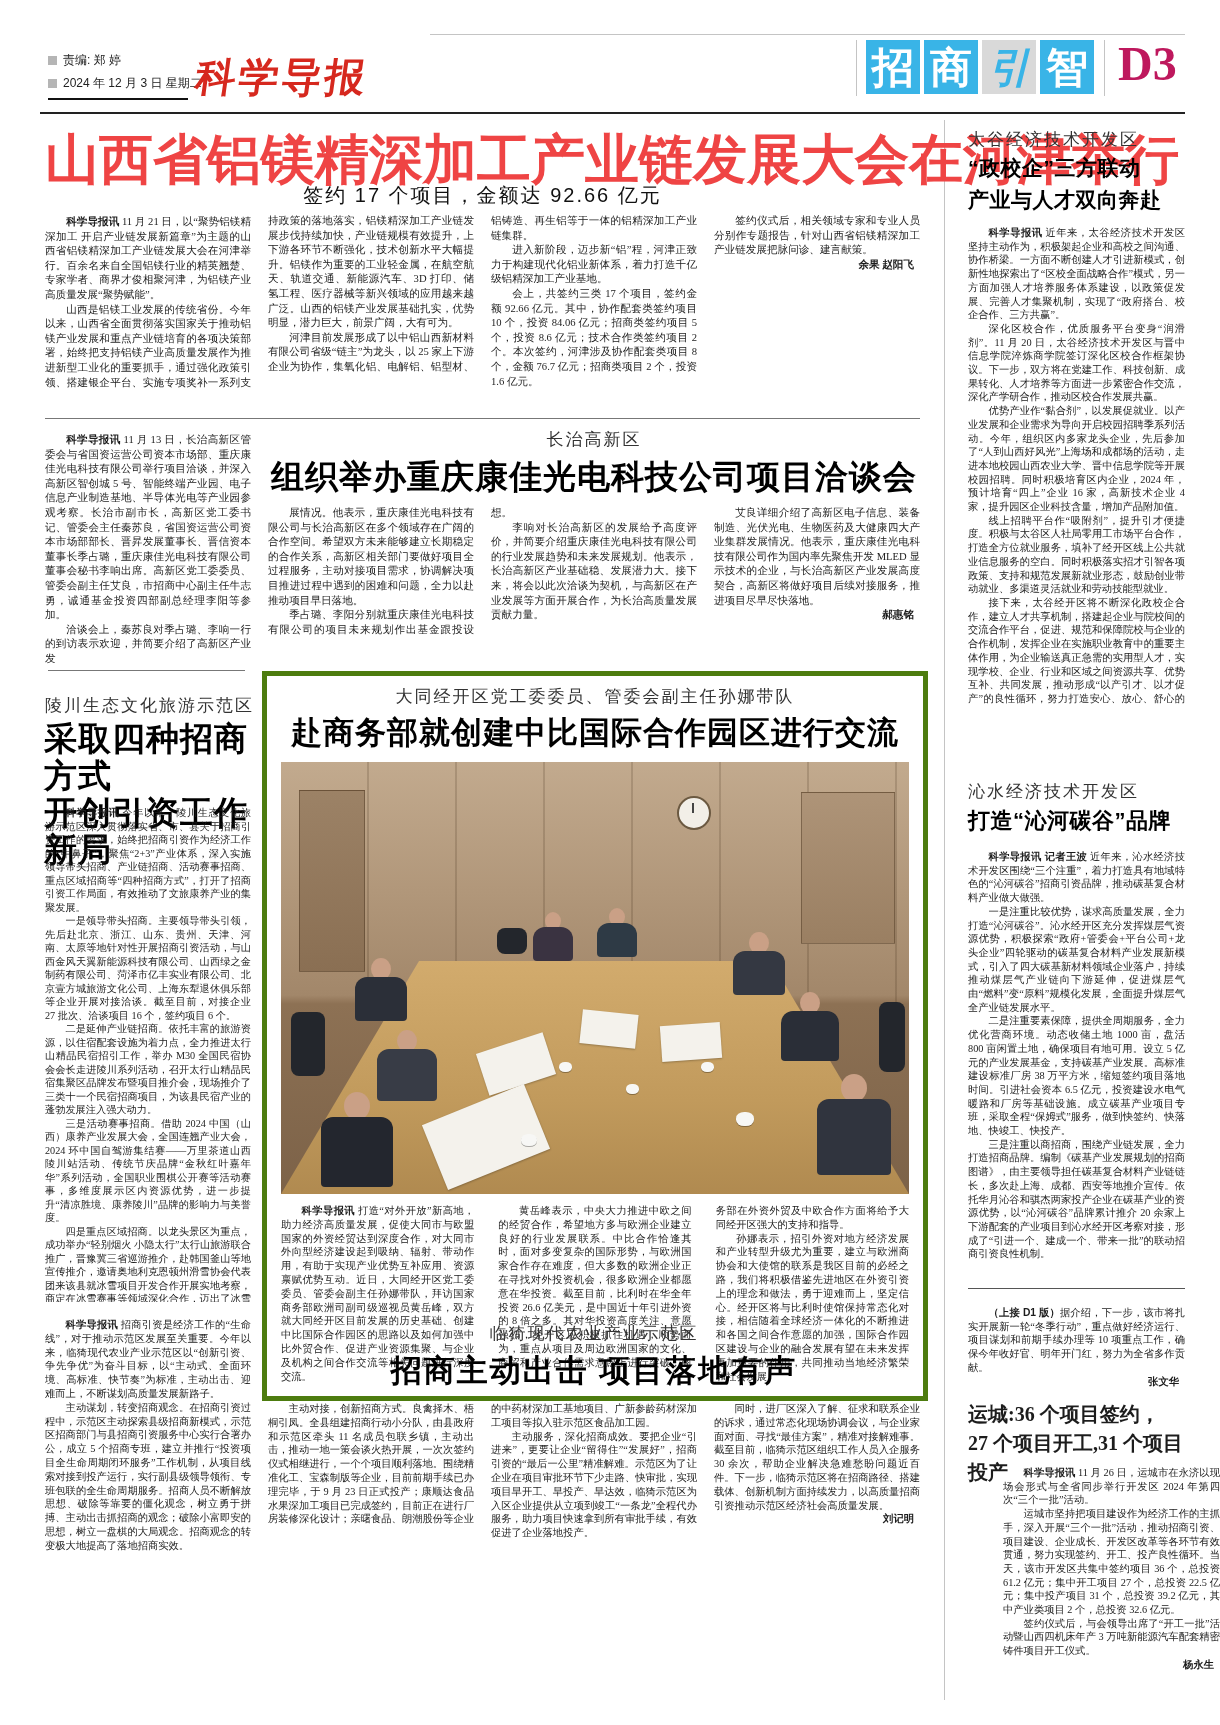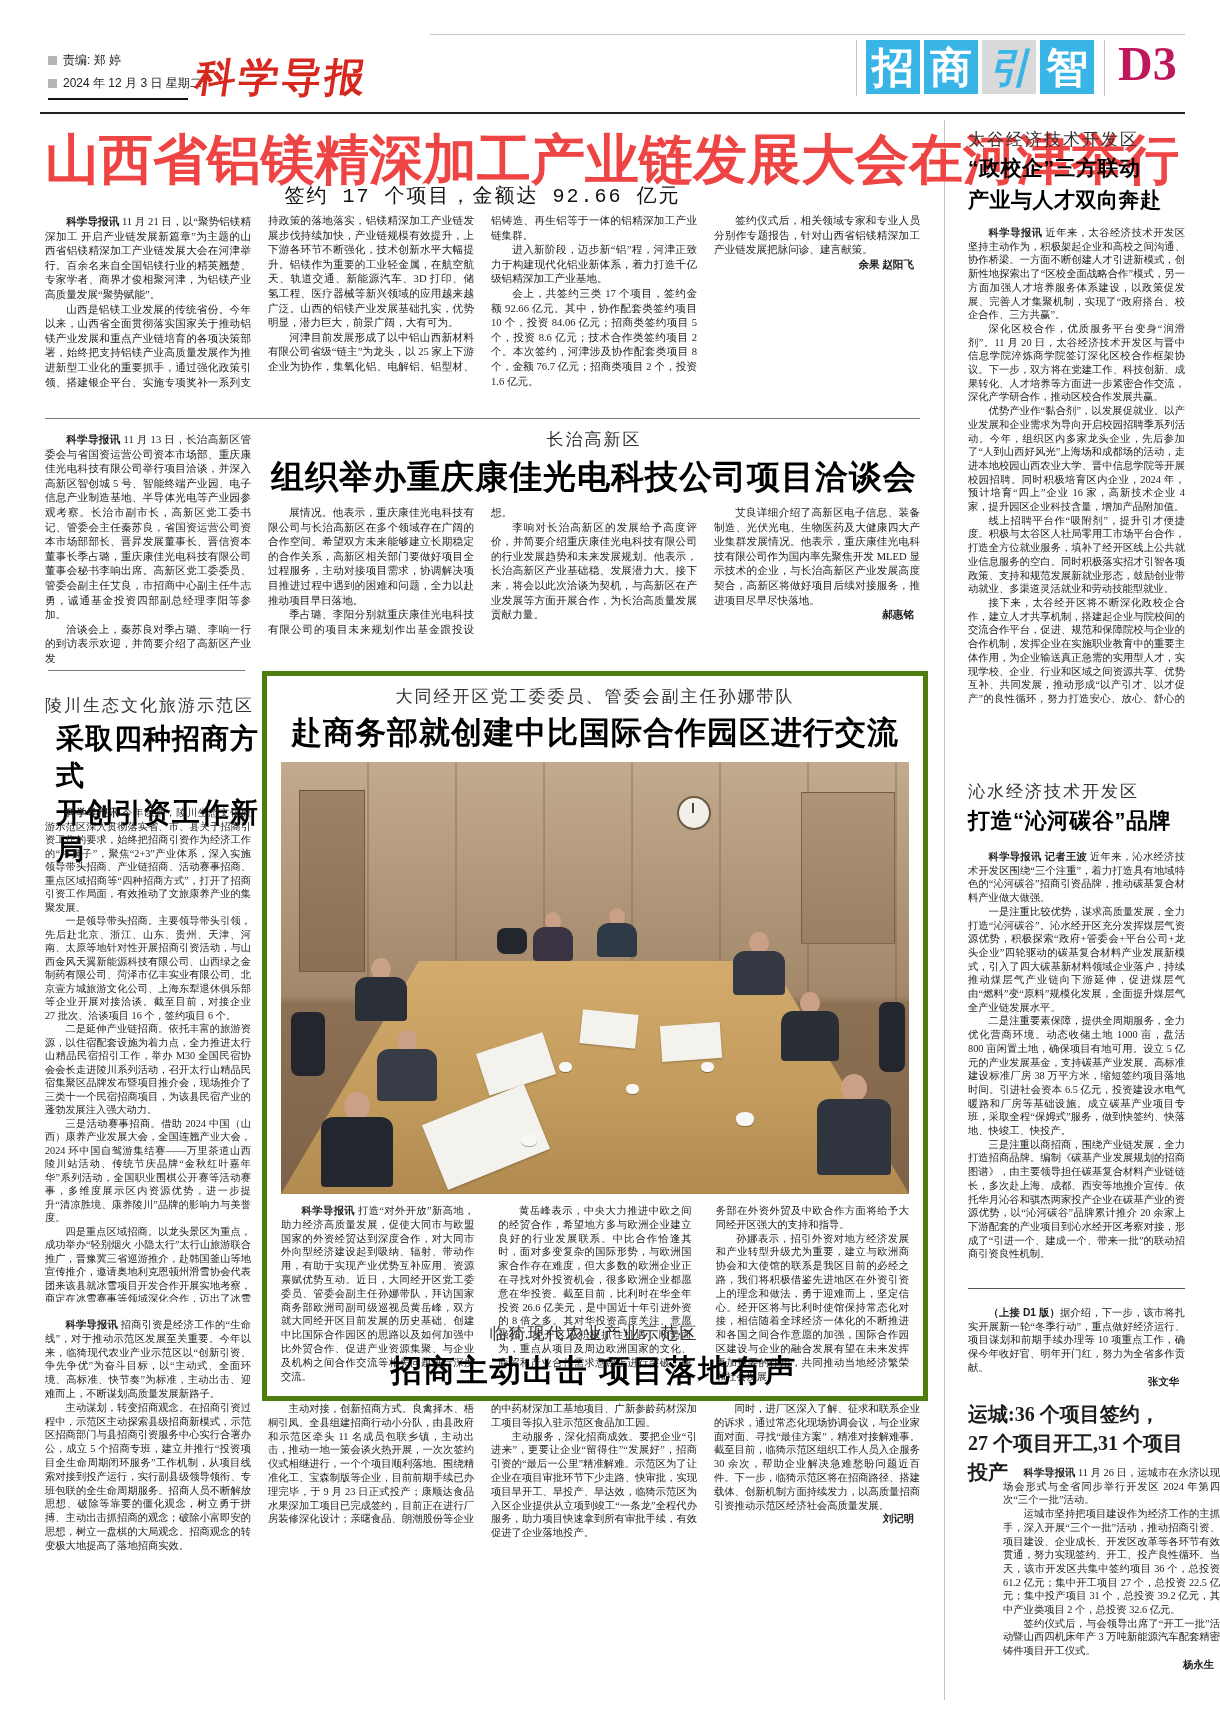--- a/index.html
+++ b/index.html
@@ -14,21 +14,21 @@
   .logo{font-size:40px;font-weight:bold;color:#d6281e;font-family:"Liberation Serif",serif;
         transform:skewX(-8deg);letter-spacing:3px;white-space:nowrap;}
   .sec-box{width:54px;height:54px;background:#39b4e7;color:#fff;font-family:"Liberation Sans",sans-serif;
            font-weight:bold;font-size:42px;text-align:center;line-height:56px;}
   .sec-box.alt{background:#d9d9d9;color:#39b4e7;font-family:"Liberation Serif",serif;font-style:italic;}
   .pageno{font-family:"Liberation Serif",serif;font-weight:bold;font-size:48px;color:#be185d;}
   
   .kicker{font-family:"Liberation Sans",sans-serif;font-size:17px;color:#333;letter-spacing:2px;}
   .h-main{font-family:"Liberation Sans",sans-serif;font-weight:900;font-size:54px;color:#ef4444;
           text-align:left;white-space:nowrap;letter-spacing:0px;}
-  .h-sub{font-family:Liberation Mono, monospace;font-size:20px;text-align:center;letter-spacing:2px;color:#111;}
+  .h-sub{font-family:Liberation Sans, sans-serif;font-size:20px;text-align:center;letter-spacing:2px;color:#111;}
   .h-sec{font-family:"Liberation Sans",sans-serif;font-weight:900;color:#000;}
   .bodytext{font-size:10.6px;line-height:14.6px;text-align:justify;overflow:hidden;}
   .bodytext p{margin:0;text-indent:2em;}
   .bodytext .lead{font-family:"Liberation Sans",sans-serif;font-weight:bold;}
   .byline{text-align:right;font-weight:bold;padding-right:6px;text-indent:0 !important;}
   .cols3{column-count:3;column-gap:17px;column-fill:balance;}
   .cols4{column-count:4;column-gap:17px;column-fill:auto;}
   
   .storybox{border:5px solid #4d7c0f;}
   
@@ -109,21 +109,21 @@
   <div class="abs bodytext cols3" style="left:268px;top:506px;width:652px;height:162px;">
     <p>展情况。他表示，重庆康佳光电科技有限公司与长治高新区在多个领域存在广阔的合作空间。希望双方未来能够建立长期稳定的合作关系，高新区相关部门要做好项目全过程服务，主动对接项目需求，协调解决项目推进过程中遇到的困难和问题，全力以赴推动项目早日落地。</p>
     <p>季占璐、李阳分别就重庆康佳光电科技有限公司的项目未来规划作出基金跟投设想。</p>
     <p>李响对长治高新区的发展给予高度评价，并简要介绍重庆康佳光电科技有限公司的行业发展趋势和未来发展规划。他表示，长治高新区产业基础稳、发展潜力大。接下来，将会以此次洽谈为契机，与高新区在产业发展等方面开展合作，为长治高质量发展贡献力量。</p>
     <p>艾良详细介绍了高新区电子信息、装备制造、光伏光电、生物医药及大健康四大产业集群发展情况。他表示，重庆康佳光电科技有限公司作为国内率先聚焦开发 MLED 显示技术的企业，与长治高新区产业发展高度契合，高新区将做好项目后续对接服务，推进项目尽早尽快落地。</p>
     <p class="byline">郝惠铭</p>
   </div>
 
   <div class="abs" style="left:48px;top:670px;width:197px;height:1px;background:#777;"></div>
   <div class="abs kicker" style="left:45px;top:694px;">陵川生态文化旅游示范区</div>
-  <div class="abs h-sec" style="left:56px;top:720px;width:206px;font-size:28px;line-height:37px;letter-spacing:1px;">
+  <div class="abs h-sec" style="left:44px;top:720px;width:206px;font-size:33px;line-height:37px;letter-spacing:1px;">
     <div>采取四种招商方式</div>
     <div>开创引资工作新局</div>
   </div>
   <div class="abs bodytext" style="left:45px;top:806px;width:206px;height:496px;font-size:10.2px;line-height:13.5px;">
     <p><span class="lead">科学导报讯</span> <span>今年以来，陵川生态文化旅游示范区深入贯彻落实省、市、县关于招商引资工作的要求，始终把招商引资作为经济工作的“牛鼻子”，聚焦“2+3”产业体系，深入实施领导带头招商、产业链招商、活动赛事招商、重点区域招商等“四种招商方式”，打开了招商引资工作局面，有效推动了文旅康养产业的集聚发展。</span></p>
     <p>一是领导带头招商。主要领导带头引领，先后赴北京、浙江、山东、贵州、天津、河南、太原等地针对性开展招商引资活动，与山西金风天翼新能源科技有限公司、山西绿之金制药有限公司、菏泽市亿丰实业有限公司、北京壹方城旅游文化公司、上海东犁退休俱乐部等企业开展对接洽谈。截至目前，对接企业 27 批次、洽谈项目 16 个，签约项目 6 个。</p>
     <p>二是延伸产业链招商。依托丰富的旅游资源，以住宿配套设施为着力点，全力推进太行山精品民宿招引工作，举办 M30 全国民宿协会会长走进陵川系列活动，召开太行山精品民宿集聚区品牌发布暨项目推介会，现场推介了三类十一个民宿招商项目，为该县民宿产业的蓬勃发展注入强大动力。</p>
     <p>三是活动赛事招商。借助 2024 中国（山西）康养产业发展大会，全国连翘产业大会，2024 环中国自驾游集结赛——万里茶道山西陵川站活动、传统节庆品牌“金秋红叶嘉年华”系列活动，全国职业围棋公开赛等活动赛事，多维度展示区内资源优势，进一步提升“清凉胜境、康养陵川”品牌的影响力与美誉度。</p>
     <p>四是重点区域招商。以龙头景区为重点，成功举办“轻别烟火 小隐太行”太行山旅游联合推广，晋豫冀三省巡游推介，赴韩国釜山等地宣传推介，邀请奥地利克恩顿州滑雪协会代表团来该县就冰雪项目开发合作开展实地考察，商定在冰雪赛事等领域深化合作，迈出了冰雪产业国际化合作的坚实步伐。</p>
 

